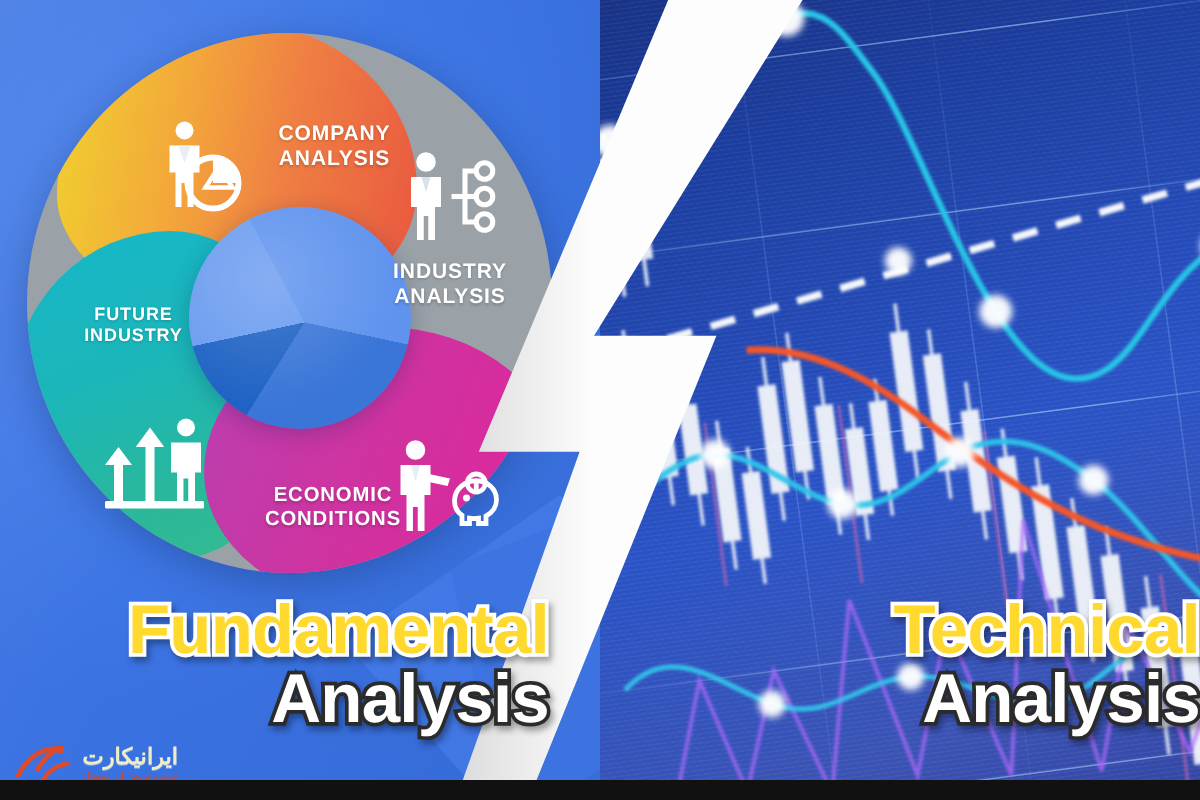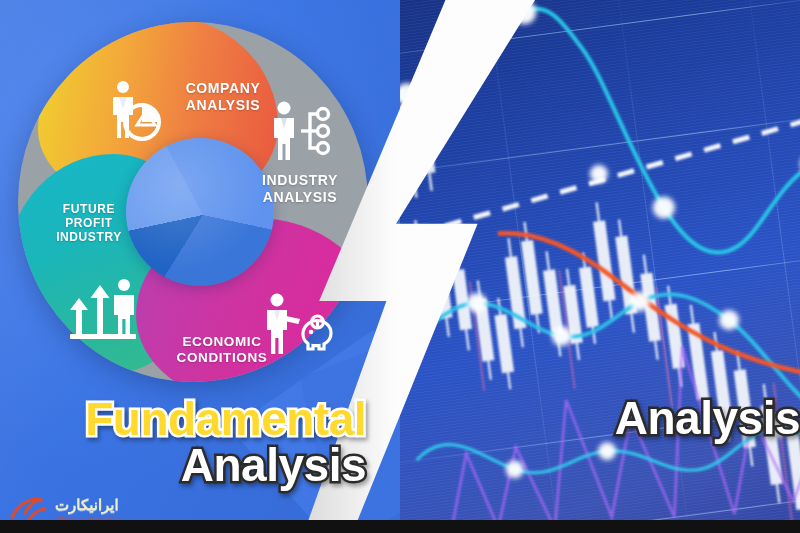--- a/index.html
+++ b/index.html
@@ -70,21 +70,21 @@
   }
 
   .seg-label{
     position:absolute;color:#fff;font-weight:700;letter-spacing:.6px;
     text-align:center;line-height:1.18;
     text-shadow:0 1px 2px rgba(0,0,0,.22);
   }
   .seg-label.company{left:145px;top:58px;width:120px;font-size:14px;}
   .seg-label.industry{left:222px;top:150px;width:120px;font-size:14px;}
   .seg-label.future{left:16px;top:180px;width:110px;font-size:12px;}
-  .seg-label.economic{left:138px;top:300px;width:132px;font-size:13.5px;margin-top:12px;}
+  .seg-label.economic{left:138px;top:300px;width:132px;font-size:13.5px;}
 
   .seg-icon{position:absolute;}
   .seg-icon.company{left:88px;top:58px;}
   .seg-icon.industry{left:252px;top:78px;}
   .seg-icon.future{left:48px;top:252px;}
   .seg-icon.economic{left:240px;top:270px;}
 
   
   .right-panel{
     position:absolute;left:400px;top:0;width:400px;height:533px;
@@ -226,21 +226,20 @@
             <path d="M10 60V36H4l9-12 9 12h-6v24z"></path>
             <path d="M31 60V24h-6.5l9.5-13 9.5 13H37v36z"></path>
             <circle cx="58" cy="11" r="6"></circle>
             <path d="M48 21h20v20h-4v19h-4.5V45h-3.2v15H52V41h-4z"></path>
             <rect x="4" y="60" width="66" height="5" rx="1"></rect>
           </g>
         </svg>
       </div>
       <div class="seg-label future">
         <div>FUTURE</div>
-        <div>PROFIT</div>
         <div>INDUSTRY</div>
       </div>
 
       <div class="seg-icon economic">
         <svg width="78" height="64" viewBox="0 0 78 64">
           <g fill="#ffffff">
             <circle cx="19" cy="8" r="6.5"></circle>
             <path d="M9 18h20v20h-4v24h-4.5V46h-3.2v16H13V38H9z"></path>
             <path d="M16 18h6l-3 11z" fill="#e6edf5"></path>
             <path d="M28 24l14 3-1.6 5-14-3z"></path>
@@ -395,20 +394,21 @@
 
   <div class="title-block left">
     <div class="t-shadowwrap">
       <div class="t-top">Fundamental</div>
       <div class="t-bot">Analysis</div>
     </div>
   </div>
 
   <div class="title-block right">
     <div class="t-shadowwrap">
+      <div class="t-top">Technical</div>
       <div class="t-bot">Analysis</div>
     </div>
   </div>
 
   <div class="watermark">
     <svg width="44" height="36" viewBox="0 0 44 36">
       <path d="M6 26c6-12 16-18 26-18-6 4-10 9-13 14" fill="none" stroke="#e9491f" stroke-width="3.2" stroke-linecap="round"></path>
       <path d="M22 30c4-7 10-11 17-12" fill="none" stroke="#e9491f" stroke-width="3" stroke-linecap="round"></path>
       <circle cx="34" cy="9" r="2.6" fill="#e9491f"></circle>
     </svg>

